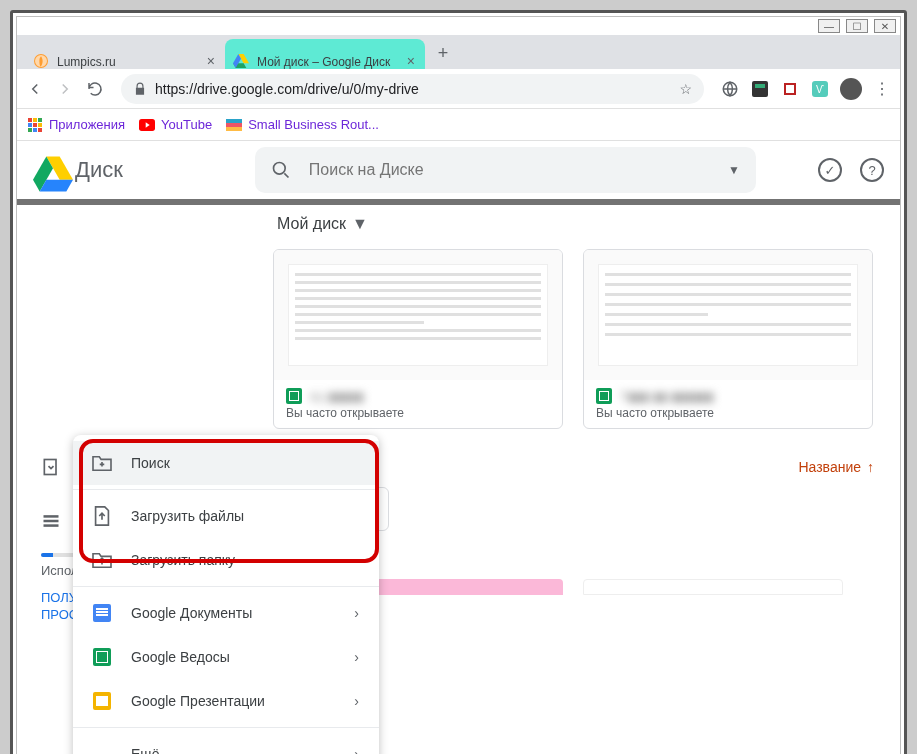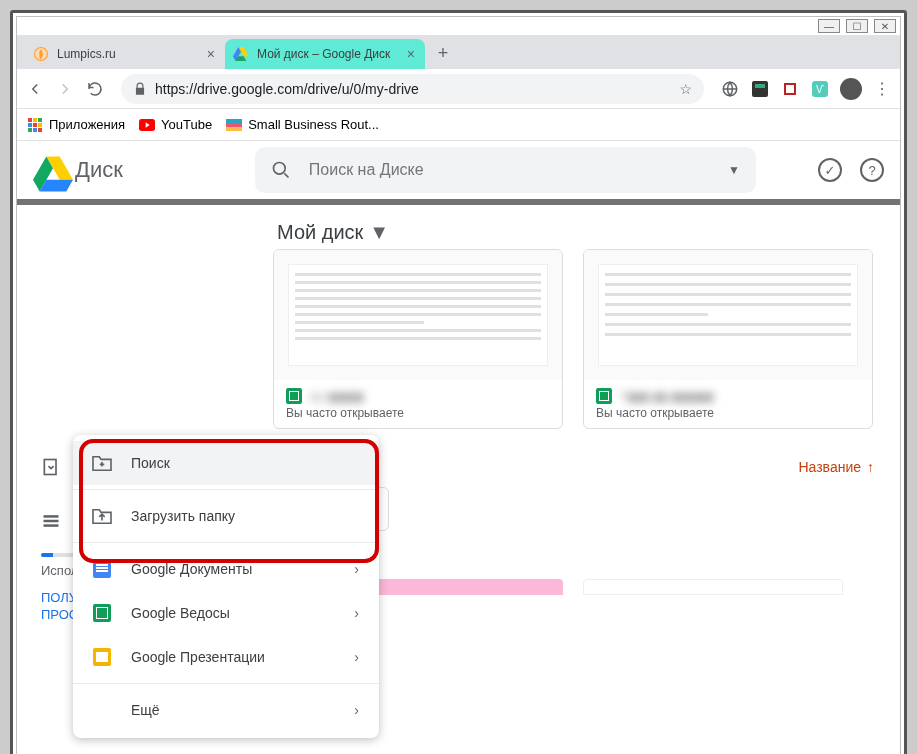--- a/index.html
+++ b/index.html
@@ -19,37 +19,37 @@
   .frame{width:917px;height:754px;background:#fff;border:3px solid #555;border-radius:3px;position:relative;overflow:hidden;box-shadow:0 0 0 3px #fff inset}
   .frame-inner{position:absolute;inset:3px;border:1px solid #bfbfbf;background:#fff;overflow:hidden}
 
   
   .titlebar{height:18px;background:#fff;position:relative}
   .win-controls{position:absolute;right:4px;top:2px;display:flex;gap:6px}
   .win-btn{width:22px;height:14px;border:1px solid #888;font-size:10px;display:flex;align-items:center;justify-content:center;color:#555;background:#f0f0f0}
 
   
   .tabstrip{height:34px;background:#dfe1e5;display:flex;align-items:flex-end;padding-left:8px;position:relative}
-  .tab{height:30px;width:200px;background:#dfe1e5;border-radius:8px 8px 0 0;display:flex;align-items:center;padding:0 10px 0 8px;font-size:12px;color:#3c4043;gap:8px;position:relative}
+  .tab{height:30px;width:200px;background:#dfe1e5;border-radius:8px 8px 0 0;display:flex;align-items:flex-end;padding:0 10px 0 8px;font-size:12px;color:#3c4043;gap:8px;position:relative}
   .tab.active{background:#5eead4}
   .tab .close{margin-left:auto;font-size:14px;color:#5f6368}
   .newtab{width:28px;height:28px;display:flex;align-items:center;justify-content:center;color:#5f6368;font-size:18px;margin-left:4px;margin-bottom:2px}
   .favicon{width:16px;height:16px;display:inline-flex}
 
   
   .toolbar{height:40px;background:#fff;display:flex;align-items:center;padding:0 8px;gap:10px;border-bottom:1px solid #e0e0e0}
   .nav-ico{width:20px;height:20px;display:flex;align-items:center;justify-content:center;color:#5f6368}
   .addr{flex:1;height:30px;border:none;background:var(--grey-100);border-radius:15px;display:flex;align-items:center;padding:0 12px;font-size:14px;color:#202124;gap:8px;margin:0 6px}
   .addr .lock{color:#5f6368}
   .addr .url{flex:1;white-space:nowrap;overflow:hidden}
   .tb-ico{width:20px;height:20px;display:flex;align-items:center;justify-content:center;color:#5f6368}
   .avatar{width:22px;height:22px;border-radius:50%;background:#555}
 
   
-  .bookmarks{height:32px;display:flex;align-items:center;padding:0 10px;gap:14px;font-size:13px;color:#000000;border-bottom:1px solid #e0e0e0}
+  .bookmarks{height:32px;display:flex;align-items:center;padding:0 10px;gap:14px;font-size:13px;color:#6d28d9;border-bottom:1px solid #e0e0e0}
   .bm{display:flex;align-items:center;gap:6px}
 
   
   .gd-header{height:64px;display:flex;align-items:center;padding:0 16px;gap:12px;border-bottom:6px solid #737373}
   .gd-logo{display:flex;align-items:center;gap:10px}
   .gd-title{font-size:22px;color:#5f6368}
   .gd-search{flex:1;max-width:720px;margin:0 50px 0 120px;height:46px;background:var(--grey-100);border-radius:10px;display:flex;align-items:center;padding:0 16px;color:#5f6368;gap:16px}
   .gd-search input{border:none;background:none;flex:1;font-size:16px;outline:none;color:#5f6368}
   .gd-search .dd{font-size:12px}
   .gd-actions{display:flex;align-items:center;gap:18px}
@@ -59,21 +59,21 @@
   .gd-body{display:flex;height:calc(100% - 18px - 34px - 40px - 32px - 64px);position:relative}
   .gd-sidebar{width:250px;flex:none;padding:12px 0;font-size:14px;color:#3c4043}
   .sb-item{display:flex;align-items:center;height:40px;padding:0 24px;gap:18px}
   .sb-item .txt{flex:1}
   .sb-storage{padding:6px 24px;font-size:13px;color:#5f6368}
   .sb-storage-bar{height:4px;width:120px;background:#e0e0e0;border-radius:2px;margin:6px 0;position:relative;overflow:hidden}
   .sb-storage-bar::after{content:"";position:absolute;left:0;top:0;bottom:0;width:10%;background:var(--blue)}
   .sb-link{color:var(--blue);font-size:13px;font-weight:500;padding:6px 24px;line-height:1.3}
 
   .gd-main{flex:1;padding:10px 20px 10px 6px;overflow:hidden}
-  .crumb{display:flex;align-items:center;gap:6px;color:#3c4043;font-size:20px;height:34px;padding-left:4px}
+  .crumb{display:flex;gap:6px;color:#3c4043;font-size:16px;height:34px;padding-left:4px}
   .section-h{font-size:14px;color:#5f6368;margin:18px 0 10px 6px;font-weight:500}
   .quick-row{display:flex;gap:20px}
   .card{width:290px;border:1px solid var(--grey-300);border-radius:6px;overflow:hidden}
   .card-thumb{height:130px;background:#fafafa;padding:14px;display:flex;align-items:center;justify-content:center}
   .doc-preview{width:100%;height:100%;background:#fff;border:1px solid #eee;position:relative;overflow:hidden}
   .doc-preview .r{position:absolute;left:6px;right:6px;height:3px;background:#e0e0e0}
   .card-ft{padding:8px 12px}
   .card-name{display:flex;align-items:center;gap:8px;font-size:13px;color:#3c4043}
   .card-sub{font-size:12px;color:#5f6368;margin-top:2px}
   .sheets-ico{width:16px;height:16px;background:var(--green);border-radius:2px;position:relative;flex:none}
@@ -377,20 +377,29 @@
               <svg width="22" height="18" viewBox="0 0 24 20" fill="none" stroke="#5f6368" stroke-width="1.8">
                 <path d="M2 3h7l2 3h11v12H2z"></path>
                 <path d="M12 9v5M9.5 11.5h5"></path>
               </svg>
             </span>
         <span>Поиск</span>
       </div>
       <div class="ctx-sep"></div>
       <div class="ctx-item">
         <span class="ctx-ico">
+              <svg width="20" height="22" viewBox="0 0 20 24" fill="none" stroke="#5f6368" stroke-width="1.8">
+                <path d="M3 2h10l4 4v16H3z"></path>
+                <path d="M10 16v-6M7 12l3-3 3 3"></path>
+              </svg>
+            </span>
+        <span>Загрузить файлы</span>
+      </div>
+      <div class="ctx-item">
+        <span class="ctx-ico">
               <svg width="22" height="18" viewBox="0 0 24 20" fill="none" stroke="#5f6368" stroke-width="1.8">
                 <path d="M2 3h7l2 3h11v12H2z"></path>
                 <path d="M12 15V9M9 11l3-3 3 3"></path>
               </svg>
             </span>
         <span>Загрузить папку</span>
       </div>
       <div class="ctx-sep"></div>
       <div class="ctx-item">
         <span class="ctx-ico">

